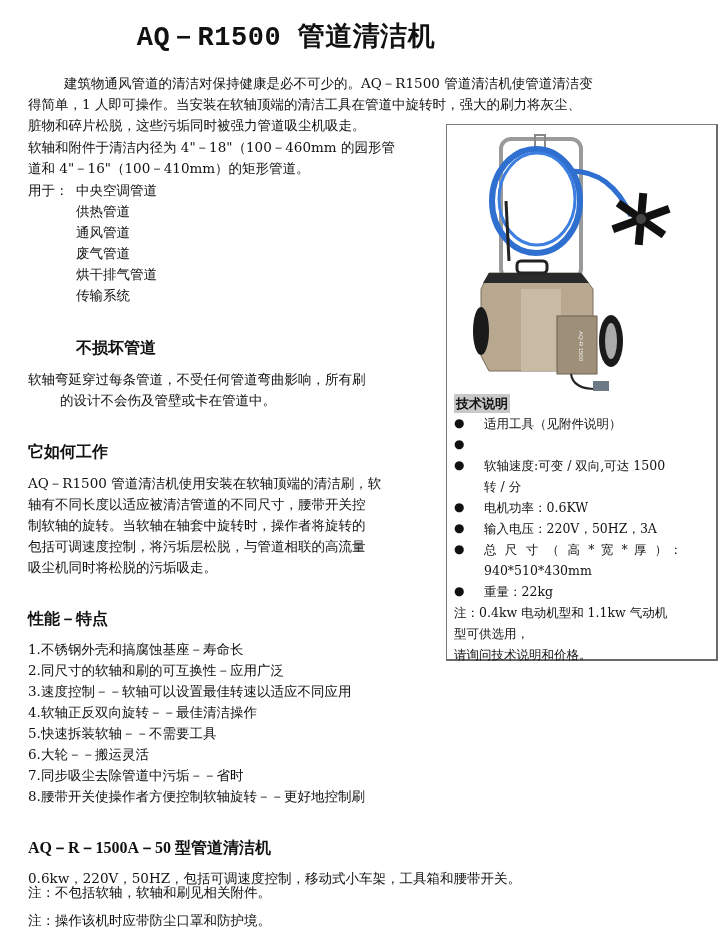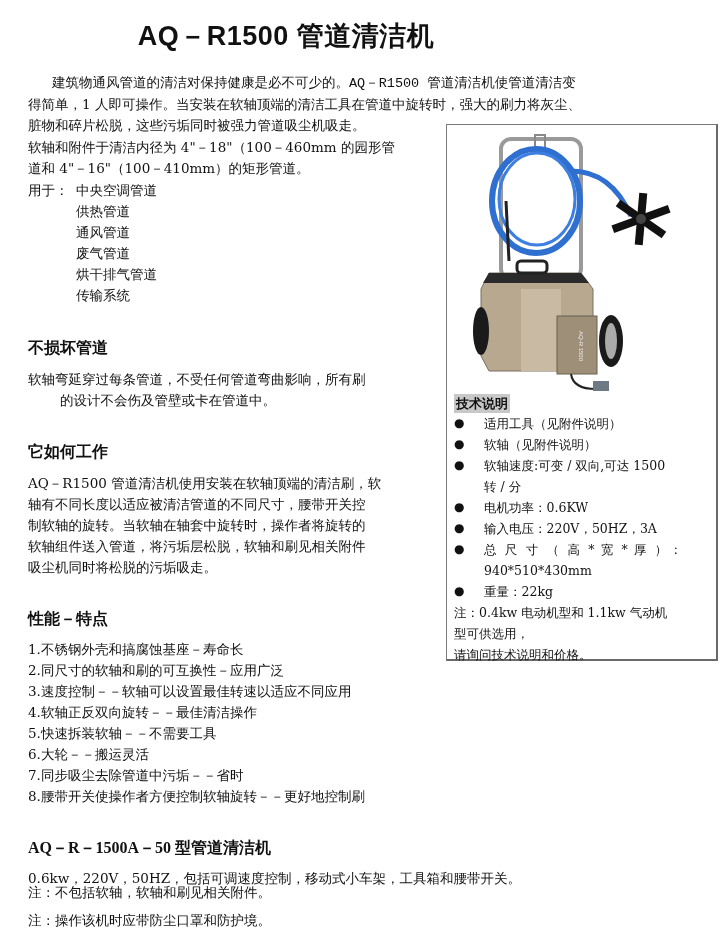--- a/index.html
+++ b/index.html
@@ -3,21 +3,21 @@
 <meta charset="utf-8">
 <style>
   html, body { margin: 0; padding: 0; background: #ffffff; }
   body {
     width: 722px; height: 940px; position: relative; overflow: hidden;
     font-family: "DejaVu Serif", "Liberation Serif", serif;
     color: #111;
   }
   .title {
     position: absolute; left: 0; top: 18px; width: 572px; text-align: center;
-    font-family: Liberation Sans, sans-serif;
+    font-family: Liberation Mono, monospace;
     font-weight: bold; font-size: 27px; letter-spacing: 0.5px;
   }
   .txt { position: absolute; font-size: 13.5px; line-height: 21px; white-space: nowrap; }
   .intro-line { left: 28px; }
   .h2 {
     position: absolute; left: 28px; font-weight: bold; font-size: 16px;
     font-family: "DejaVu Sans", "Liberation Sans", sans-serif;
   }
   .h2b {
     position: absolute; left: 28px; font-weight: bold; font-size: 16px;
@@ -41,45 +41,45 @@
   .spec-text { flex: 1; }
   .justify { text-align: justify; text-align-last: justify; }
   .spec-cont { padding-left: 30px; }
   .spec-note { font-size: 12.5px; line-height: 21px; }
 </style>
 </head>
 <body>
 
 <div class="title">AQ－R1500 管道清洁机</div>
 
-<div class="txt intro-line" style="left:12px;top:73px;text-indent:40px;font-family:Liberation Mono, monospace;">建筑物通风管道的清洁对保持健康是必不可少的。AQ－R1500 管道清洁机使管道清洁变</div>
+<div class="txt intro-line" style="left:24px;top:73px;text-indent:40px;">建筑物通风管道的清洁对保持健康是必不可少的。AQ－R1500 管道清洁机使管道清洁变</div>
 <div class="txt intro-line" style="top:94px;">得简单，1 人即可操作。当安装在软轴顶端的清洁工具在管道中旋转时，强大的刷力将灰尘、</div>
 <div class="txt intro-line" style="top:115px;">脏物和碎片松脱，这些污垢同时被强力管道吸尘机吸走。</div>
 <div class="txt intro-line" style="top:137px;">软轴和附件于清洁内径为 4"－18"（100－460mm 的园形管</div>
 <div class="txt intro-line" style="top:158px;">道和 4"－16"（100－410mm）的矩形管道。</div>
 
 <div>
   <div class="txt" style="left:28px;top:180px;">用于：</div>
   <div class="txt" style="left:76px;top:180px;">中央空调管道</div>
   <div class="txt" style="left:76px;top:201px;">供热管道</div>
   <div class="txt" style="left:76px;top:222px;">通风管道</div>
   <div class="txt" style="left:76px;top:243px;">废气管道</div>
   <div class="txt" style="left:76px;top:264px;">烘干排气管道</div>
   <div class="txt" style="left:76px;top:285px;">传输系统</div>
 </div>
 
-<div class="h2" style="top:338px;">不损坏管道</div>
+<div class="h2" style="top:338px;margin-left:48px;">不损坏管道</div>
 <div class="txt" style="left:28px;top:369px;">软轴弯延穿过每条管道，不受任何管道弯曲影响，所有刷</div>
 <div class="txt" style="left:28px;top:390px;padding-left:32px;">的设计不会伤及管壁或卡在管道中。</div>
 
 <div class="h2" style="top:442px;">它如何工作</div>
 <div class="txt" style="left:28px;top:473px;">AQ－R1500 管道清洁机使用安装在软轴顶端的清洁刷，软</div>
 <div class="txt" style="left:28px;top:494px;">轴有不同长度以适应被清洁管道的不同尺寸，腰带开关控</div>
 <div class="txt" style="left:28px;top:515px;">制软轴的旋转。当软轴在轴套中旋转时，操作者将旋转的</div>
-<div class="txt" style="left:28px;top:536px;">软轴组件送入管道，将污垢层松脱，软轴和刷见相关附件</div>
+<div class="txt" style="left:28px;top:536px;">包括可调速度控制，将污垢层松脱，与管道相联的高流量</div>
 <div class="txt" style="left:28px;top:557px;">吸尘机同时将松脱的污垢吸走。</div>
 
 <div class="h2" style="top:609px;">性能－特点</div>
 <div>
   <div class="txt" style="left:28px;top:639px;">1.不锈钢外壳和搞腐蚀基座－寿命长</div>
   <div class="txt" style="left:28px;top:660px;">2.同尺寸的软轴和刷的可互换性－应用广泛</div>
   <div class="txt" style="left:28px;top:681px;">3.速度控制－－软轴可以设置最佳转速以适应不同应用</div>
   <div class="txt" style="left:28px;top:702px;">4.软轴正反双向旋转－－最佳清洁操作</div>
   <div class="txt" style="left:28px;top:723px;">5.快速拆装软轴－－不需要工具</div>
   <div class="txt" style="left:28px;top:744px;">6.大轮－－搬运灵活</div>
@@ -128,21 +128,20 @@
 
   <div class="spec-label">技术说明</div>
 
   <div class="spec-list">
     <div class="spec-row">
       <span class="bullet">●</span>
       <span class="spec-text">适用工具（见附件说明）</span>
     </div>
     <div class="spec-row">
       <span class="bullet">●</span>
-      <span class="spec-text">软轴（见附件说明）</span>
     </div>
     <div class="spec-row">
       <span class="bullet">●</span>
       <span class="spec-text">软轴速度:可变 / 双向,可达 1500</span>
     </div>
     <div class="spec-cont">转 / 分</div>
     <div class="spec-row">
       <span class="bullet">●</span>
       <span class="spec-text">电机功率：0.6KW</span>
     </div>

